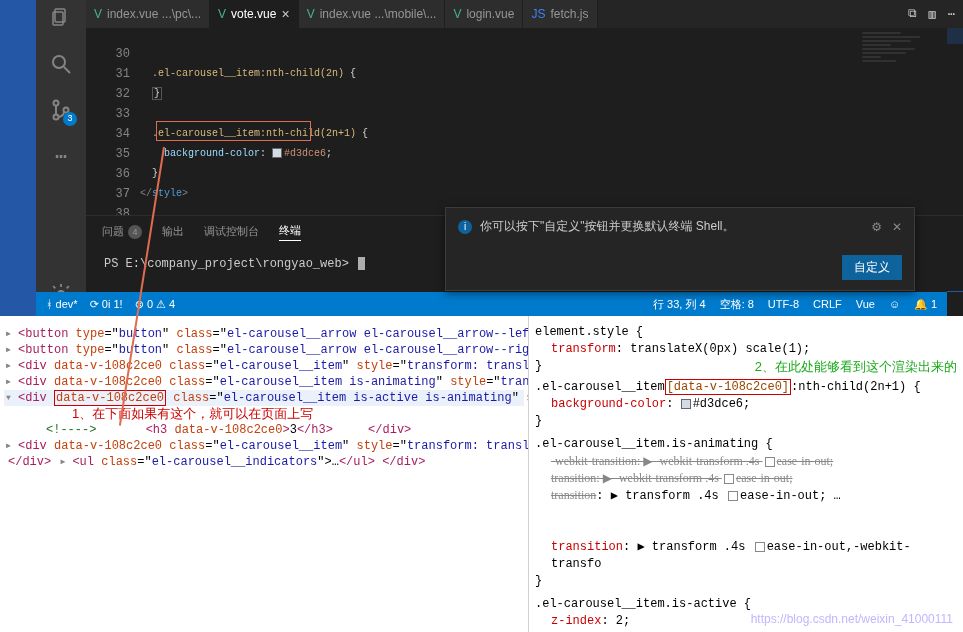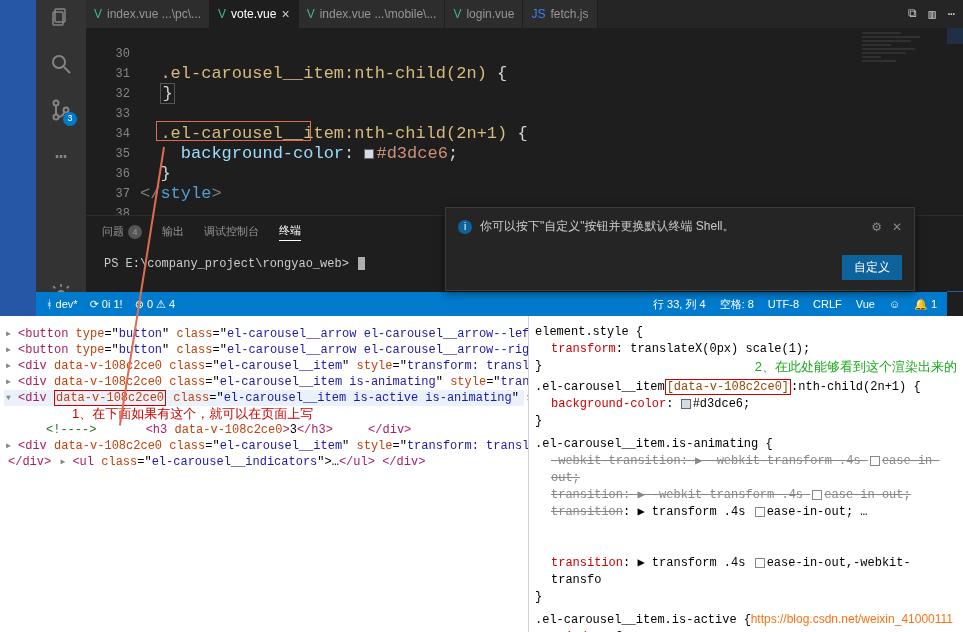--- a/index.html
+++ b/index.html
@@ -92,21 +92,21 @@
 .gutter {
   width: 30px;
   padding-right: 10px;
   text-align: right;
   color: #858585;
   font-size: 12px;
   line-height: 20px;
 }
 .code {
   flex: 1;
-  font-size: 17px;
+  font-size: 10px;
   line-height: 20px;
   color: #d4d4d4;
   position: relative;
 }
 .line { white-space: pre; }
 .cls { color: #d7ba7d; }
 .punc { color: #d4d4d4; }
 .pseudo { color: #d7ba7d; }
 .prop { color: #9cdcfe; }
 .value { color: #ce9178; }
@@ -232,23 +232,23 @@
   line-height: 17px;
   padding: 8px 6px;
   overflow:hidden;
 }
 .css-sel { color:#000;}
 .css-sel-match { color:#000;}
 .css-attr-sel { color:#994500;}
 .red-box3 { border:1px solid #c00; padding:0 1px;}
 .css-prop { color:#c80000;}
 .note2 { color:#1aaa1a; font-family:"Microsoft YaHei",sans-serif; font-size:13px;}
-.strike { text-decoration: line-through; color:#888;}
+.strike { text-decoration: line-through; color:#888;font-family:Liberation Serif, serif;}
 .cb { display:inline-block;width:10px;height:10px;border:1px solid #888;background:#fff;vertical-align:middle;margin:0 2px;}
-.watermark { position:absolute; right:10px; bottom:6px; color:#f97316; font-size:12px; font-family:Segoe UI,sans-serif;margin-left:44px;}
+.watermark { position:absolute; right:10px; bottom:6px; color:#c4b5fd; font-size:12px; font-family:Segoe UI,sans-serif;margin-left:44px;}
 .left-strip { position:absolute; left:0; top:0; width:36px; height:316px; background:#2458a7;}
 .right-strip { position:absolute; right:0; top:0; width:16px; height:292px; background:#2458a7;}
 </style>
 </head>
 <body>
 
 <div class="left-strip"></div>
 <div class="right-strip"></div>
 
 <div class="activity-bar">

